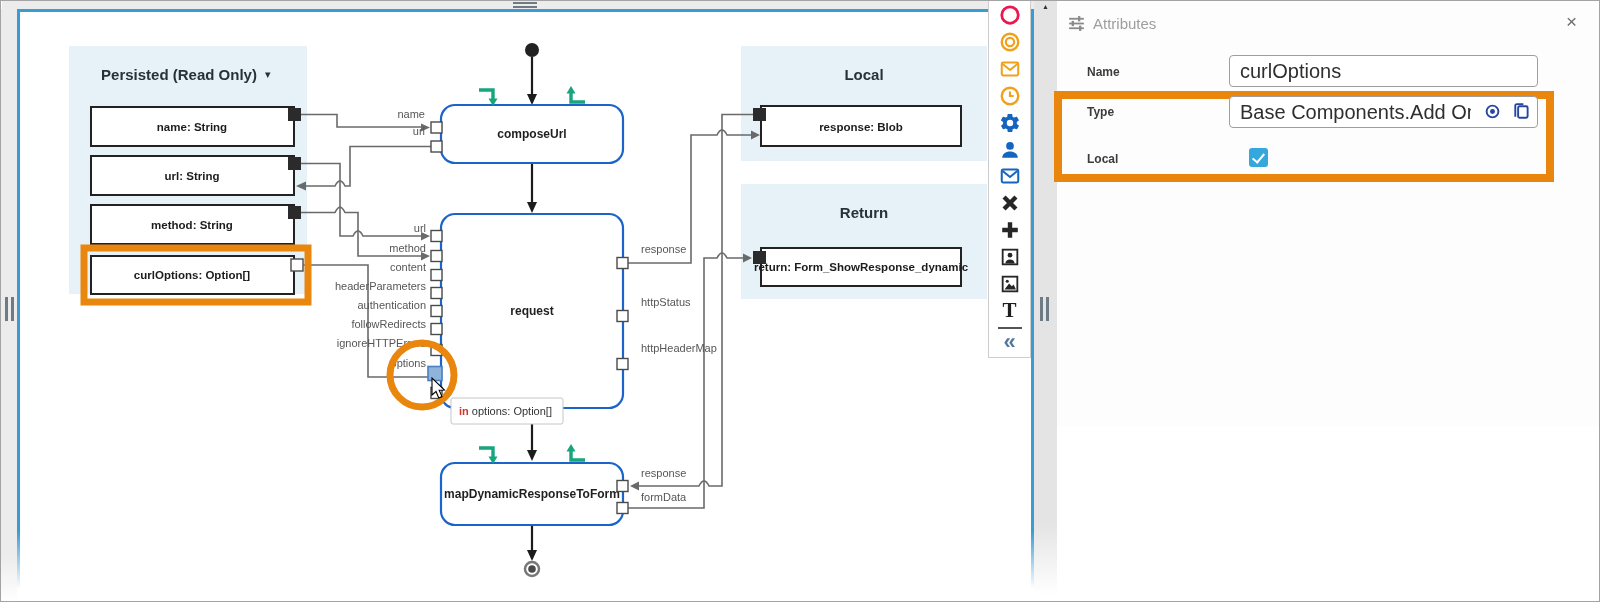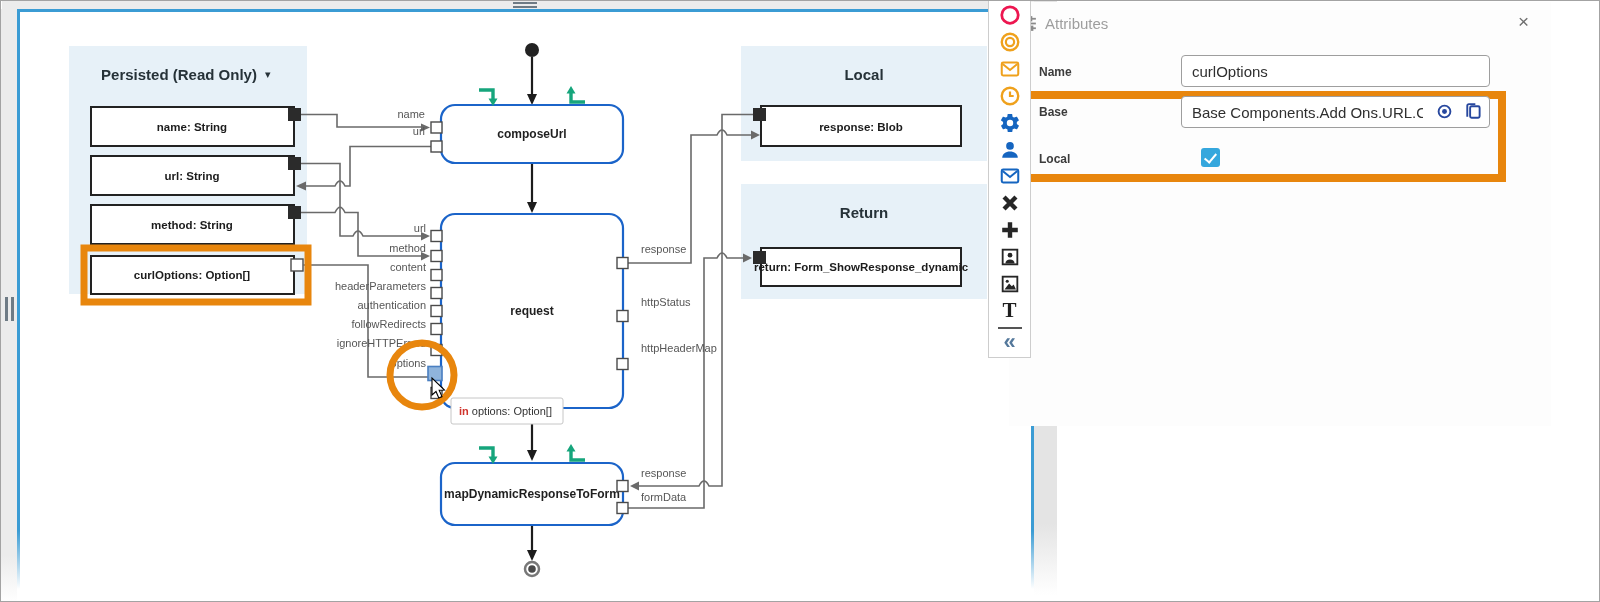--- a/index.html
+++ b/index.html
@@ -55,26 +55,26 @@
   .tt-txt{fill:#333;font-size:11px;}
 
   
   .toolbar{position:absolute;left:987px;top:0;width:43px;height:357px;background:#fff;border:1px solid #CDCDCD;border-top:none;display:flex;flex-direction:column;align-items:center;padding-top:1px;z-index:5;}
   .tb-item{width:28px;height:27px;display:flex;align-items:center;justify-content:center;cursor:pointer;}
   .tb-divider{width:24px;border-top:2px solid #555;margin:3px 0 1px;}
   .tb-glyph-t{font-family:"Liberation Serif",serif;font-weight:bold;font-size:21px;color:#1E1E1E;line-height:1;}
   .tb-glyph-c{font-size:22px;font-weight:bold;color:var(--tbslate);line-height:1;margin-top:-4px;}
 
   
-  .attr{position:absolute;left:1008px;top:1px;width:542px;height:424px;background:#FDFDFD;padding-left:41px;}
+  .attr{position:absolute;left:1056px;top:1px;width:542px;height:424px;background:#FDFDFD;padding-left:41px;}
   .attr-header{position:absolute;left:10px;top:12px;display:flex;align-items:center;gap:7px;}
   .attr-title{font-size:15px;color:#9E9E9E;}
   .attr-close{position:absolute;right:22px;top:10px;font-size:19px;color:#6F6F6F;cursor:pointer;line-height:1;}
   .fld-label{position:absolute;left:30px;font-size:12px;font-weight:bold;color:#3C3C3C;}
-  .fld-input{position:absolute;left:172px;width:309px;height:32px;border:1px solid #9E9E9E;border-radius:4px;background:#fff;font-family:"Liberation Sans",sans-serif;font-size:15px;color:#2F2F2F;padding:0 10px;outline:none;}
+  .fld-input{position:absolute;left:172px;width:309px;height:32px;border:1px solid #9E9E9E;border-radius:4px;background:#fff;font-family:"Liberation Sans",sans-serif;font-size:20px;color:#2F2F2F;padding:0 10px;outline:none;}
   .type-wrap{position:absolute;left:172px;top:94px;width:309px;height:32px;}
   .type-wrap .fld-input{left:0;top:0;width:309px;padding-right:66px;}
   .type-icons{position:absolute;right:8px;top:6px;display:flex;gap:9px;}
   .checkbox{position:absolute;left:192px;top:146px;width:19px;height:19px;background:var(--checkblue);border-radius:3px;cursor:pointer;}
   .checkbox::after{content:"";position:absolute;left:6px;top:2.5px;width:5px;height:10px;border:solid #fff;border-width:0 2.4px 2.4px 0;transform:rotate(40deg);}
   .hl-box{position:absolute;left:-3px;top:89px;width:500px;height:91px;border:8px solid var(--highlight);}
 </style>
 </head>
 <body>
 
@@ -312,21 +312,21 @@
             <path d="M12.5,11 V16" stroke-width="2.2"></path>
         </g>
       </svg>
       <span class="attr-title">Attributes</span>
     </div>
     <span class="attr-close">×</span>
 
     <label class="fld-label" style="top:63px">Name</label>
     <input class="fld-input" style="top: 53px;" value="curlOptions">
 
-    <label class="fld-label" style="top:103px">Base</label>
+    <label class="fld-label" style="top:103px">Type</label>
     <div class="type-wrap">
       <input class="fld-input" value="Base Components.Add Ons.URL.Option" style="">
       <div class="type-icons">
         <svg width="19" height="19" viewBox="0 0 20 20">
             <circle cx="10" cy="10" r="6.2" fill="none" stroke="var(--iconnavy)" stroke-width="2"></circle>
             <circle cx="10" cy="10" r="2.6" fill="var(--iconnavy)"></circle>
           </svg>
         <svg width="19" height="19" viewBox="0 0 20 20">
             <rect x="7.5" y="4.5" width="10" height="12" rx="1.5" fill="none" stroke="var(--iconnavy)" stroke-width="2"></rect>
             <path d="M4.5,15.5 V4 a1.8,1.8 0 0 1 1.8,-1.8 H13" fill="none" stroke="var(--iconnavy)" stroke-width="2"></path>

